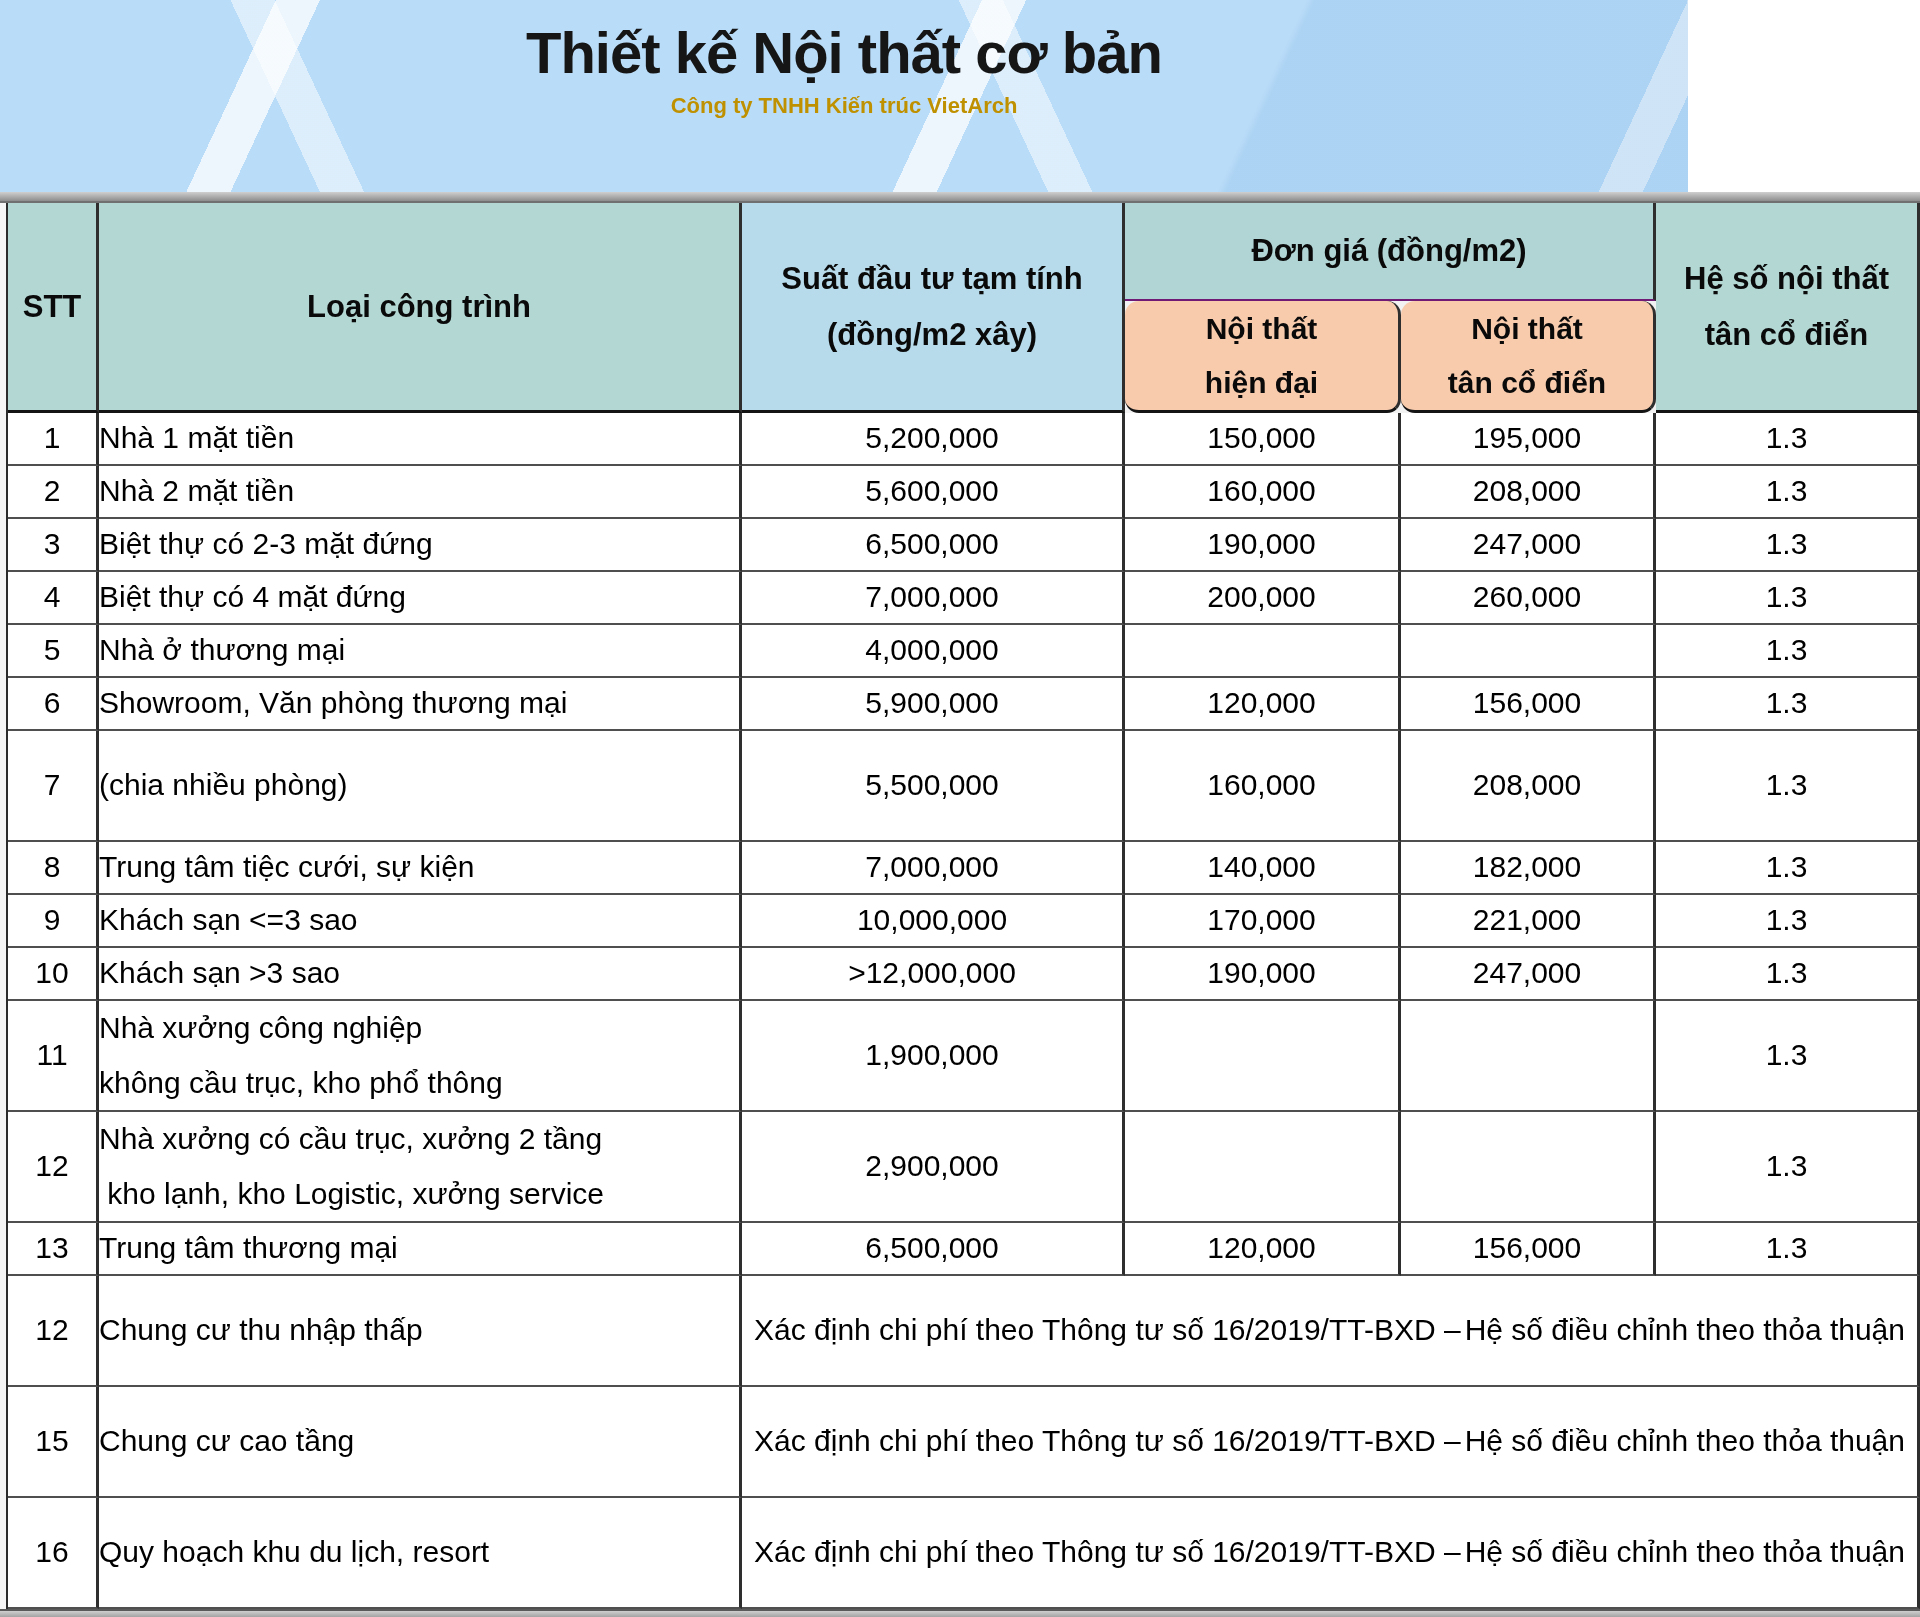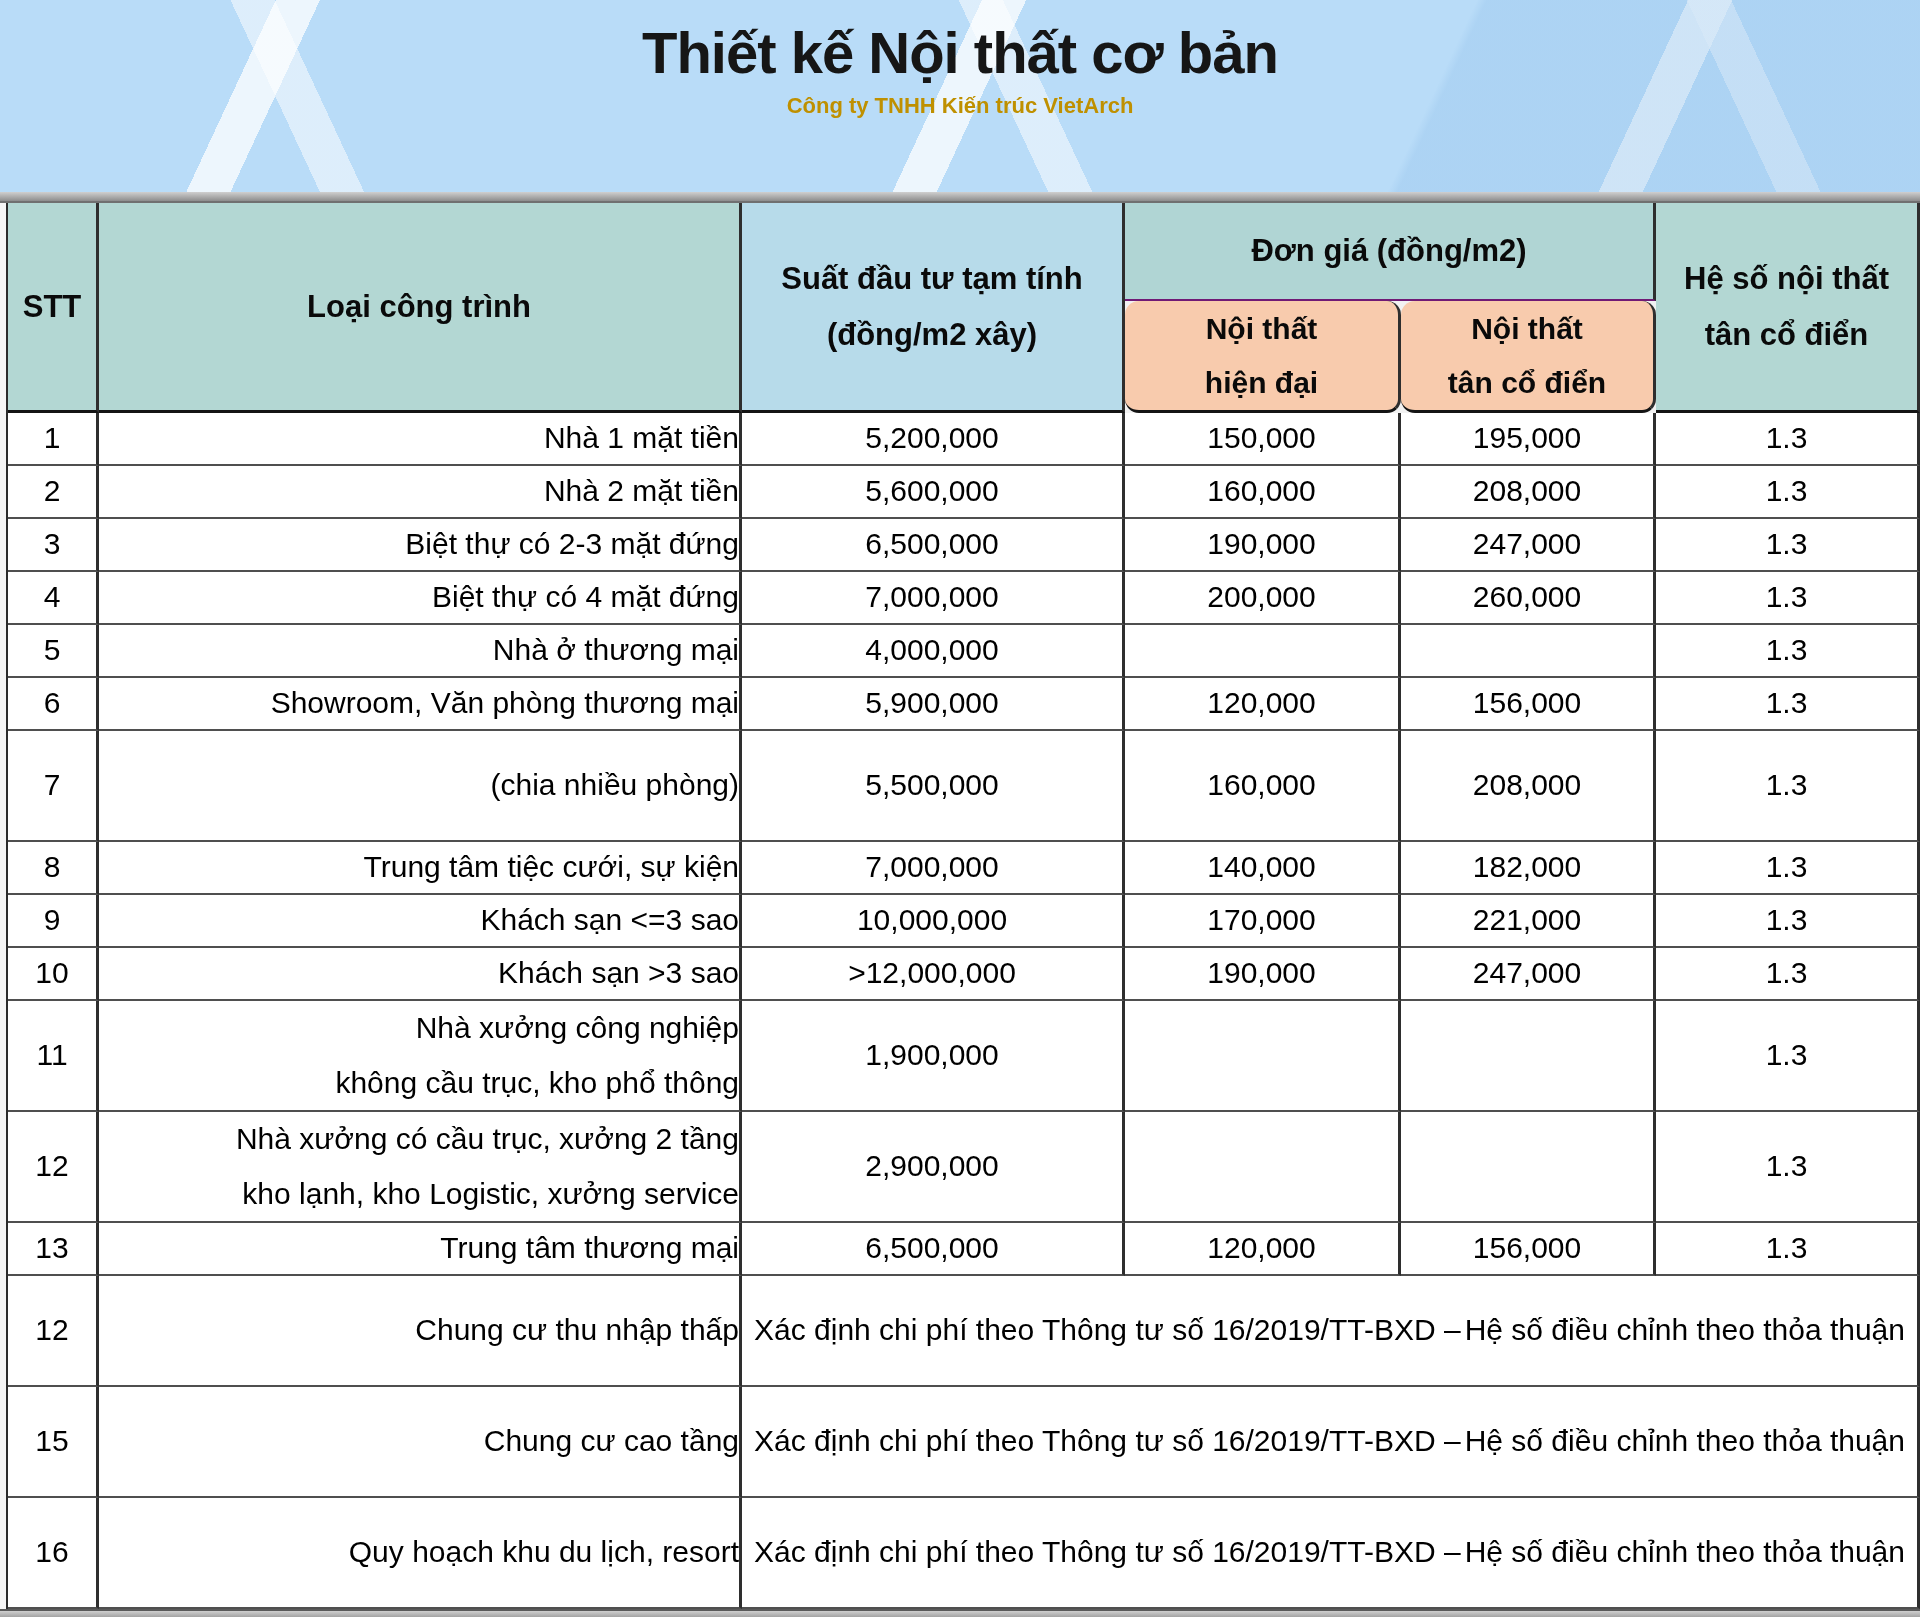--- a/index.html
+++ b/index.html
@@ -1,21 +1,21 @@
 <!DOCTYPE html>
 <html lang="vi"><head>
 <meta charset="utf-8">
 <style>
   * { margin:0; padding:0; box-sizing:border-box; }
   html,body { width:1920px; height:1617px; overflow:hidden; }
   body { font-family:"Liberation Sans","DejaVu Sans",sans-serif; background:#ffffff; }
 
   
   .banner{
-    width:1920px; height:192px; position:relative;
+    width:1688px; height:192px; position:relative;
     background-color:#b9dcf8;
     background-image:
       linear-gradient(295deg, rgba(150,195,235,.35) 0 26%, rgba(150,195,235,0) 26.5%),
       repeating-linear-gradient(115deg,
         rgba(255,255,255,0) 0px, rgba(255,255,255,0) 250px,
         rgba(255,255,255,.75) 250px, rgba(255,255,255,.75) 290px,
         rgba(255,255,255,0) 290px, rgba(255,255,255,0) 640px),
       repeating-linear-gradient(65deg,
         rgba(255,255,255,0) 0px, rgba(255,255,255,0) 290px,
         rgba(230,242,252,.8) 290px, rgba(230,242,252,.8) 330px,
@@ -48,22 +48,22 @@
     
   }
   .cell{
     display:flex; align-items:center; justify-content:center;
     background:#ffffff; color:#000;
     border-right:3px solid #2e2e2e; border-bottom:2px solid #4f4f4f;
     font-size:30px; line-height:1.35; text-align:center;
     overflow:hidden;
   }
   .cell.type{
-    flex-direction:column; align-items:flex-end; justify-content:center;
-    padding-left:12px; text-align:left; gap:14px;
+    flex-direction:column; align-items:flex-start; justify-content:center;
+    padding-left:0; text-align:left; gap:14px;
   }
   .cell.type .line{ white-space:pre-wrap; }
   .cell.note{
     flex-direction:row; justify-content:space-evenly; padding:4px 8px;
   }
 
   
   .hcell{
     font-weight:bold; font-size:31px; line-height:1.8;
     display:flex; flex-direction:column; align-items:center; justify-content:center;

